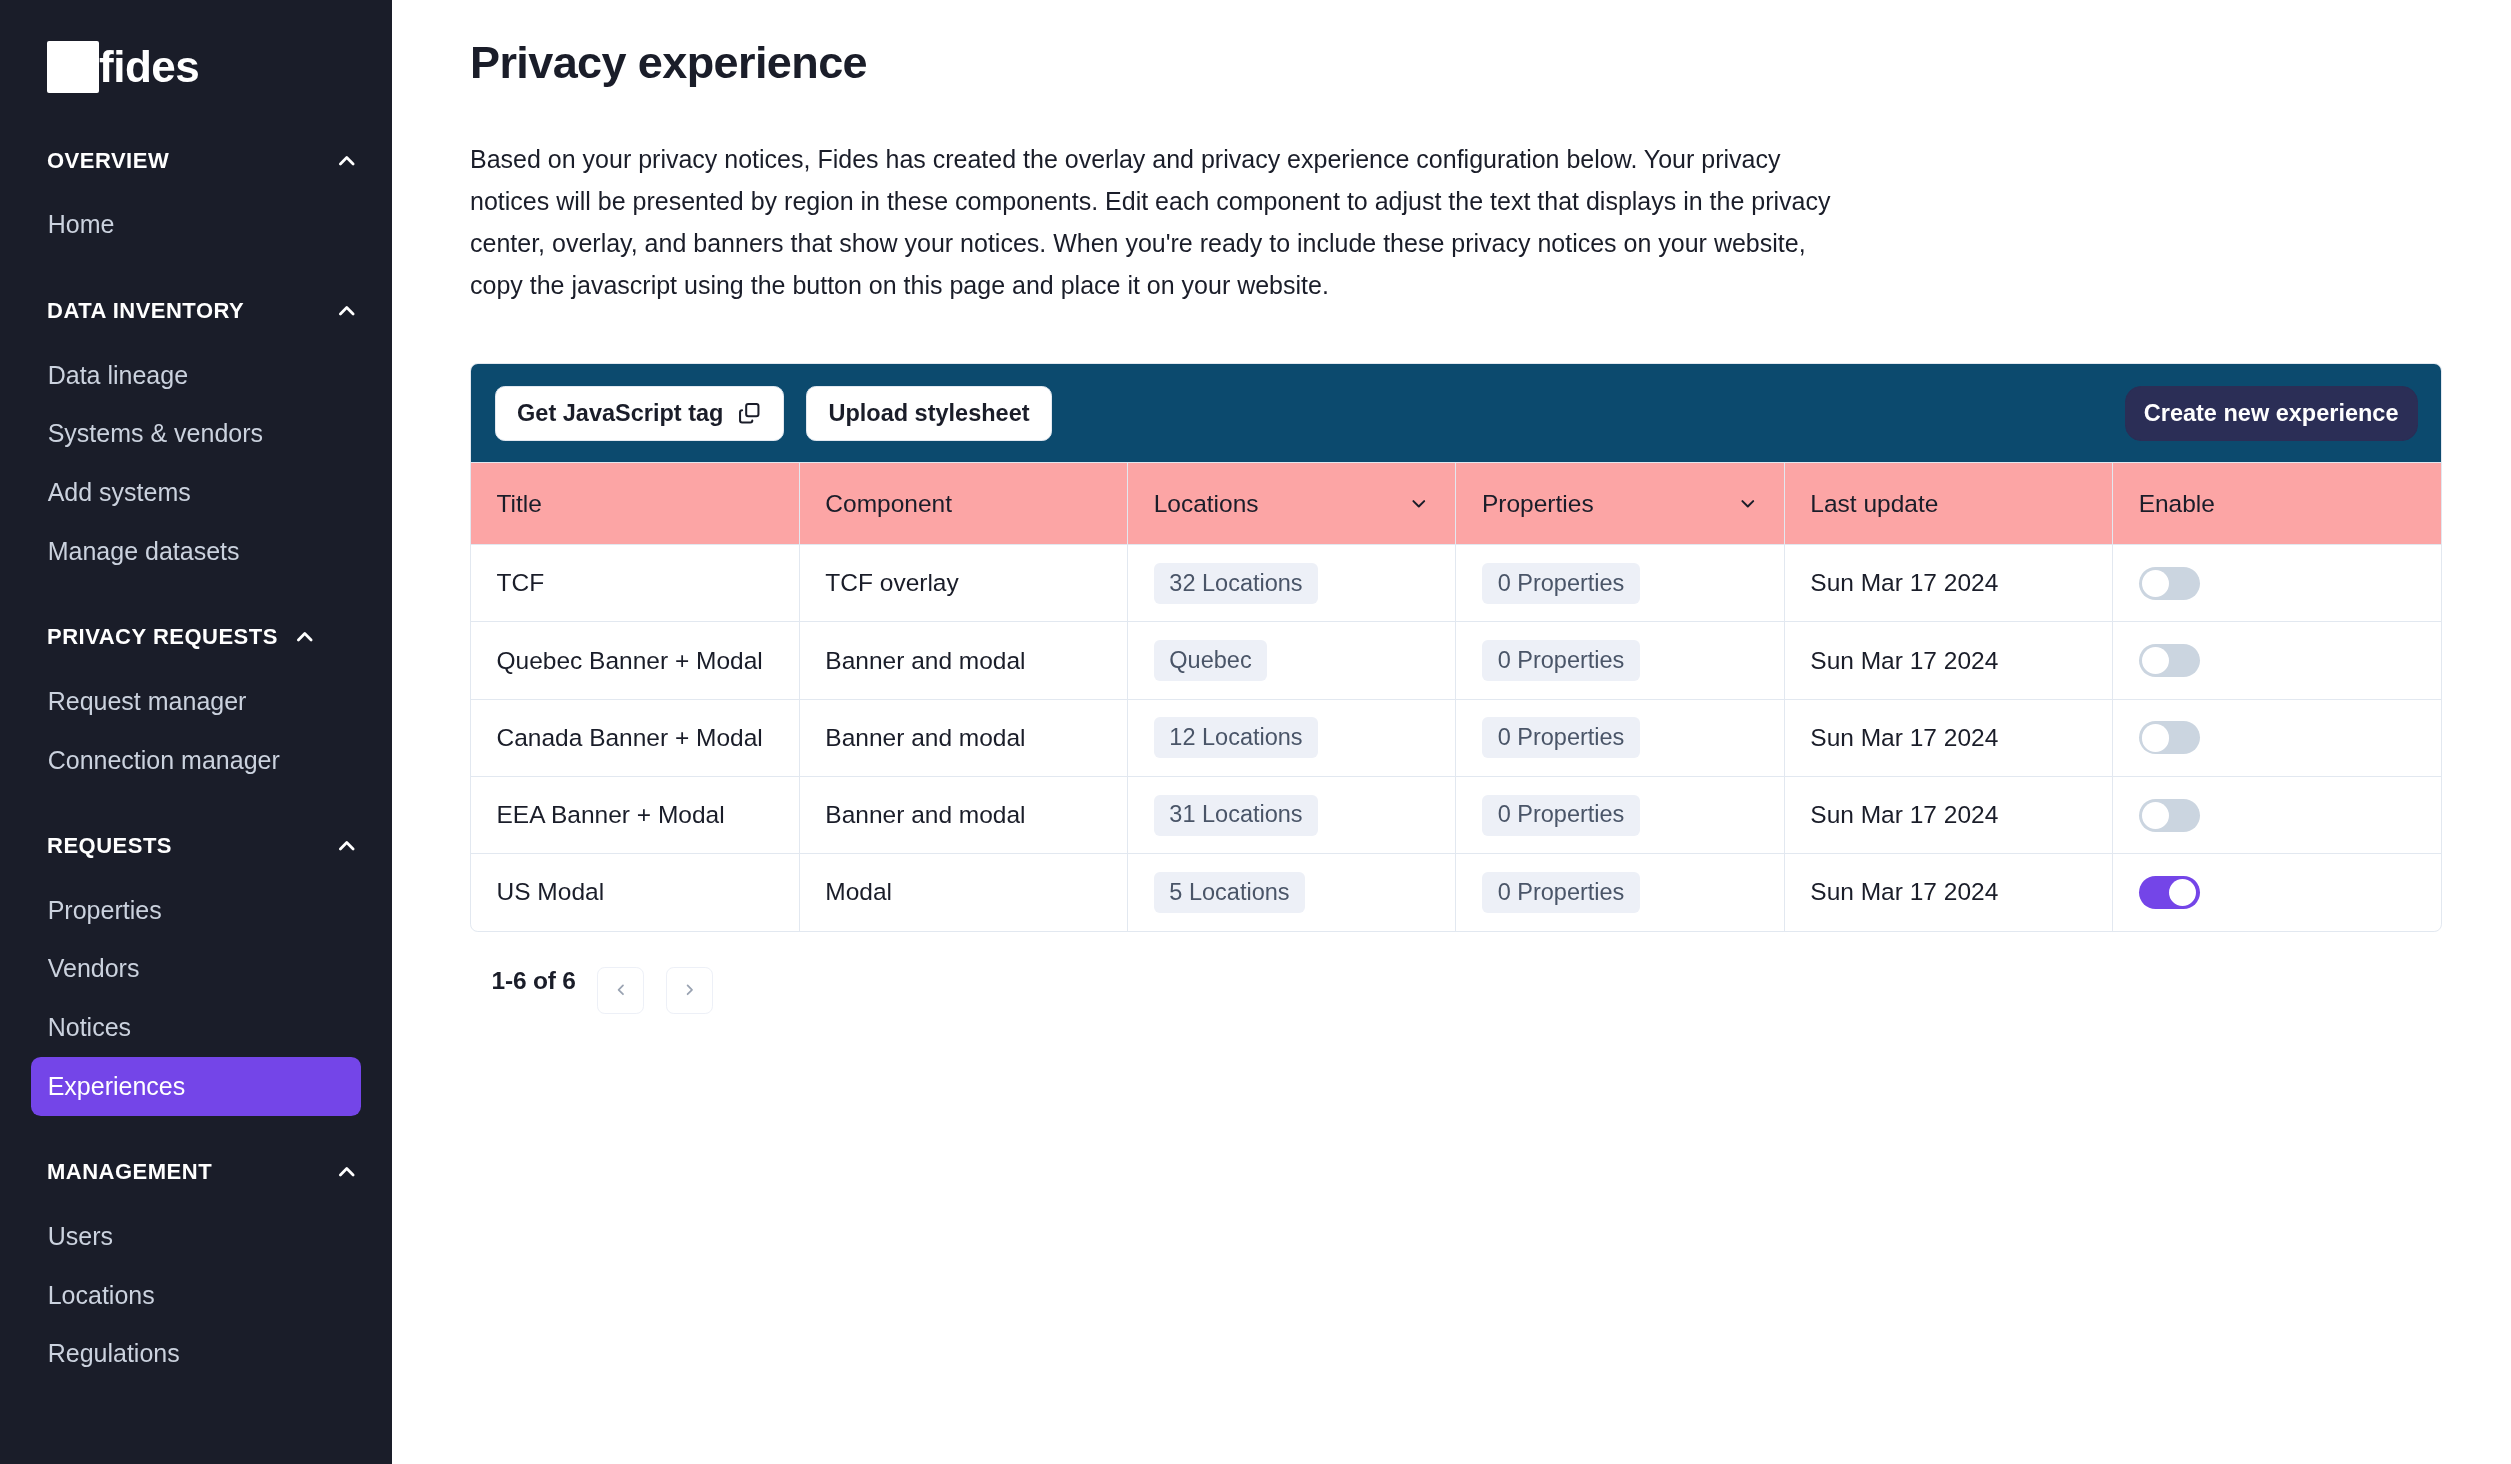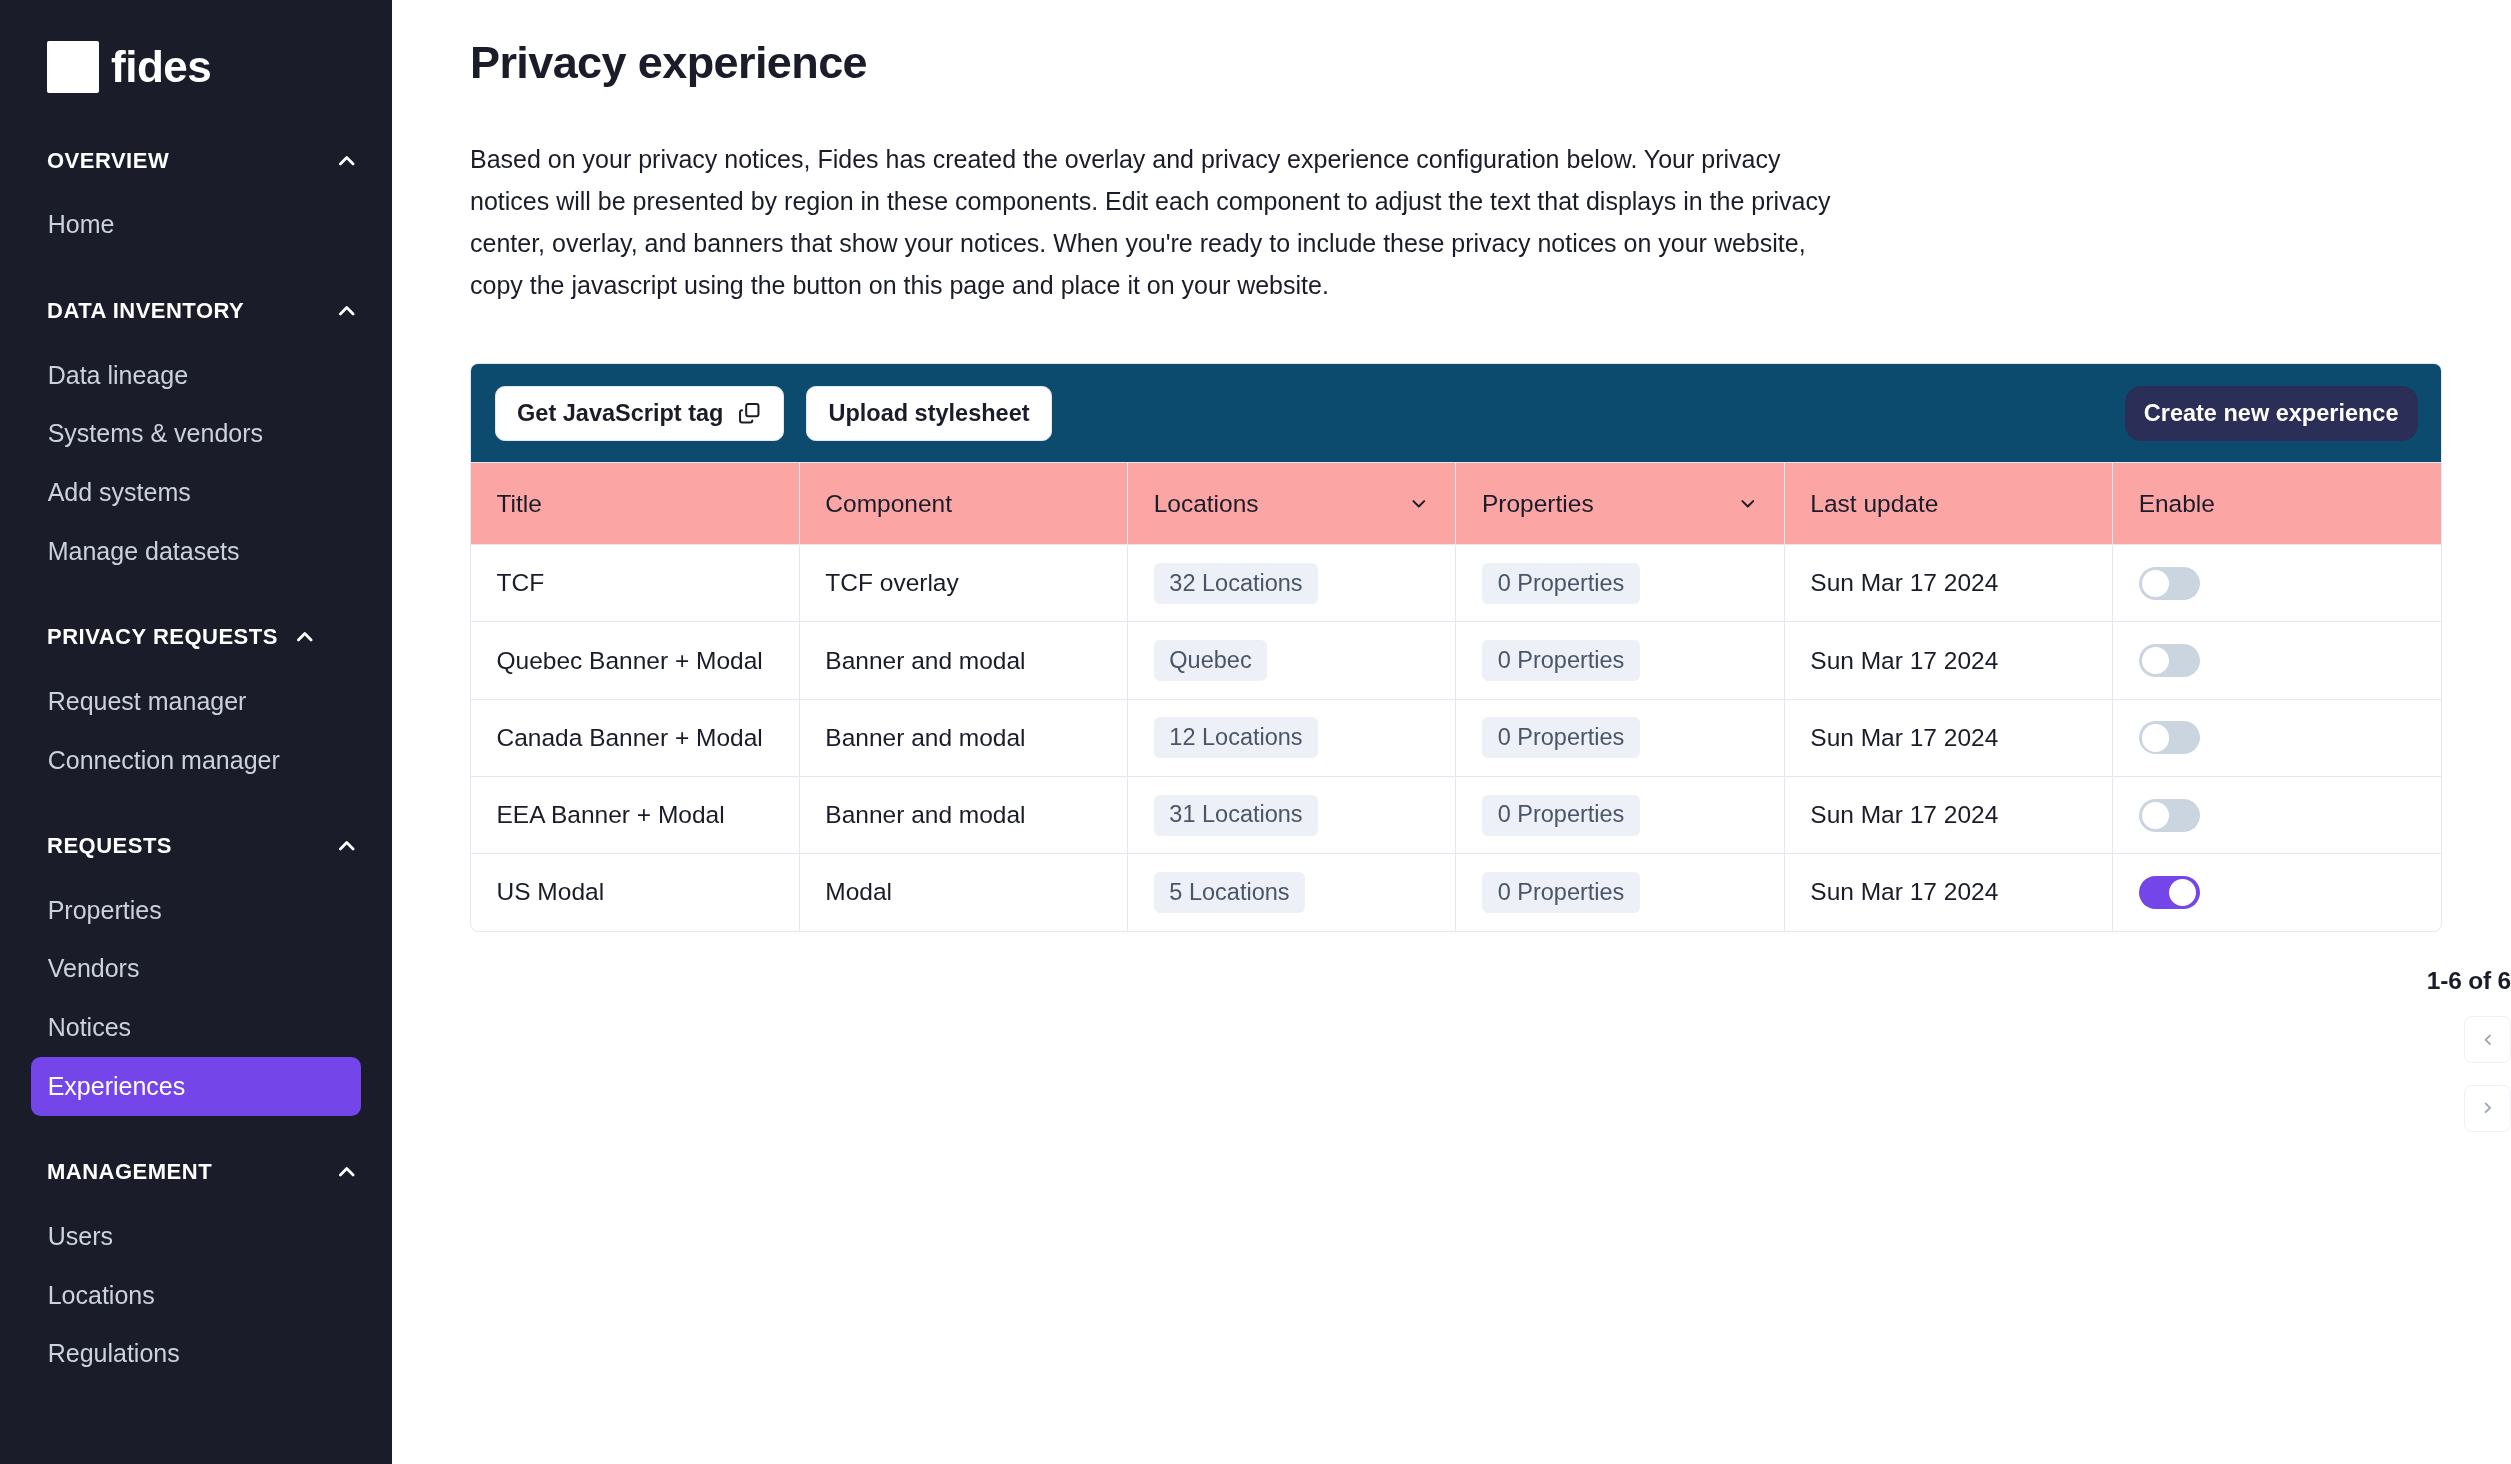--- a/index.html
+++ b/index.html
@@ -19,21 +19,21 @@
     min-width: 392px;
     height: 1464px;
     background: #1A1D29;
     padding: 0 0 0 0;
     position: relative;
     overflow: hidden;
   }
   .brand {
     display: flex;
     align-items: center;
-    gap: 12px;
+    gap: 0;
     padding: 29px 0 0 47px;
     height: 104px;
   }
   .brand-mark {
     width: 52px;
     height: 52px;
     background: #ffffff;
     border-radius: 2px;
     flex: none;
   }
@@ -224,25 +224,24 @@
     border-radius: 50%;
     background: #ffffff;
     transition: left .15s ease;
   }
   .toggle.on { background: #7445E8; }
   .toggle.on .knob { left: 30px; }
 
   
   .pagination {
     display: flex;
-    align-items: flex-end;
+    align-items: flex-start;
     gap: 21.6px;
     margin-top: 35px;
     padding-left: 21.6px;
-    flex-direction: column;
   }
   .page-count {
     font-size: 24.5px;
     font-weight: bold;
     color: #1A1D29;
     letter-spacing: -0.2px;
   }
   .page-btn {
     width: 47px;
     height: 47px;

